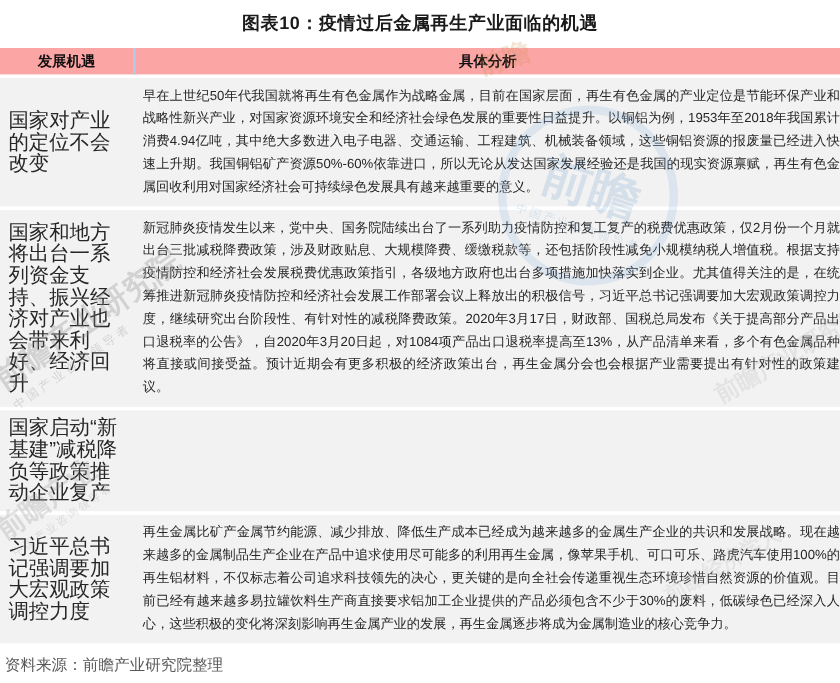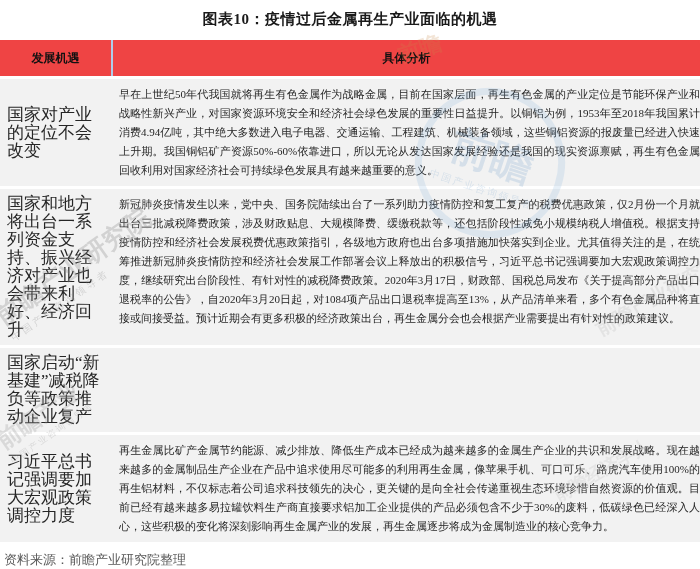--- a/index.html
+++ b/index.html
@@ -1,27 +1,27 @@
 <!DOCTYPE html>
 <html><head>
 <meta charset="utf-8">
 <style>
   * { margin:0; padding:0; box-sizing:border-box; }
   html,body { background:#ffffff; }
   .page {
     position:relative; width:700px; height:569px; background:#ffffff;
-    font-family:Liberation Serif, serif;
+    font-family:Liberation Sans, sans-serif;
     overflow:hidden; margin:0 auto;
   }
   .title {
     padding-top:10px; height:40px; text-align:center;
     font-size:15px; font-weight:bold; color:#1a1a1a; letter-spacing:0.5px;
   }
   .table { position:relative; z-index:1; }
-  .thead { display:flex; background:#ef4444; height:36px; }
+  .thead { display:flex; background:#fca5a5; height:22px; }
   .th { display:flex; align-items:center; justify-content:center;
         font-size:12px; font-weight:bold; color:#111111; }
   .th-left { width:113px; border-right:2px solid #AFCDE9; }
   .th-right { flex:1; }
   .trow { display:flex; background:#F2F2F2; margin-top:3px; }
   .cell-opp {
     width:113px; padding:6px 7px; display:flex; align-items:center;
     font-size:17px; line-height:18px; color:#262626;
   }
   .cell-ana {

